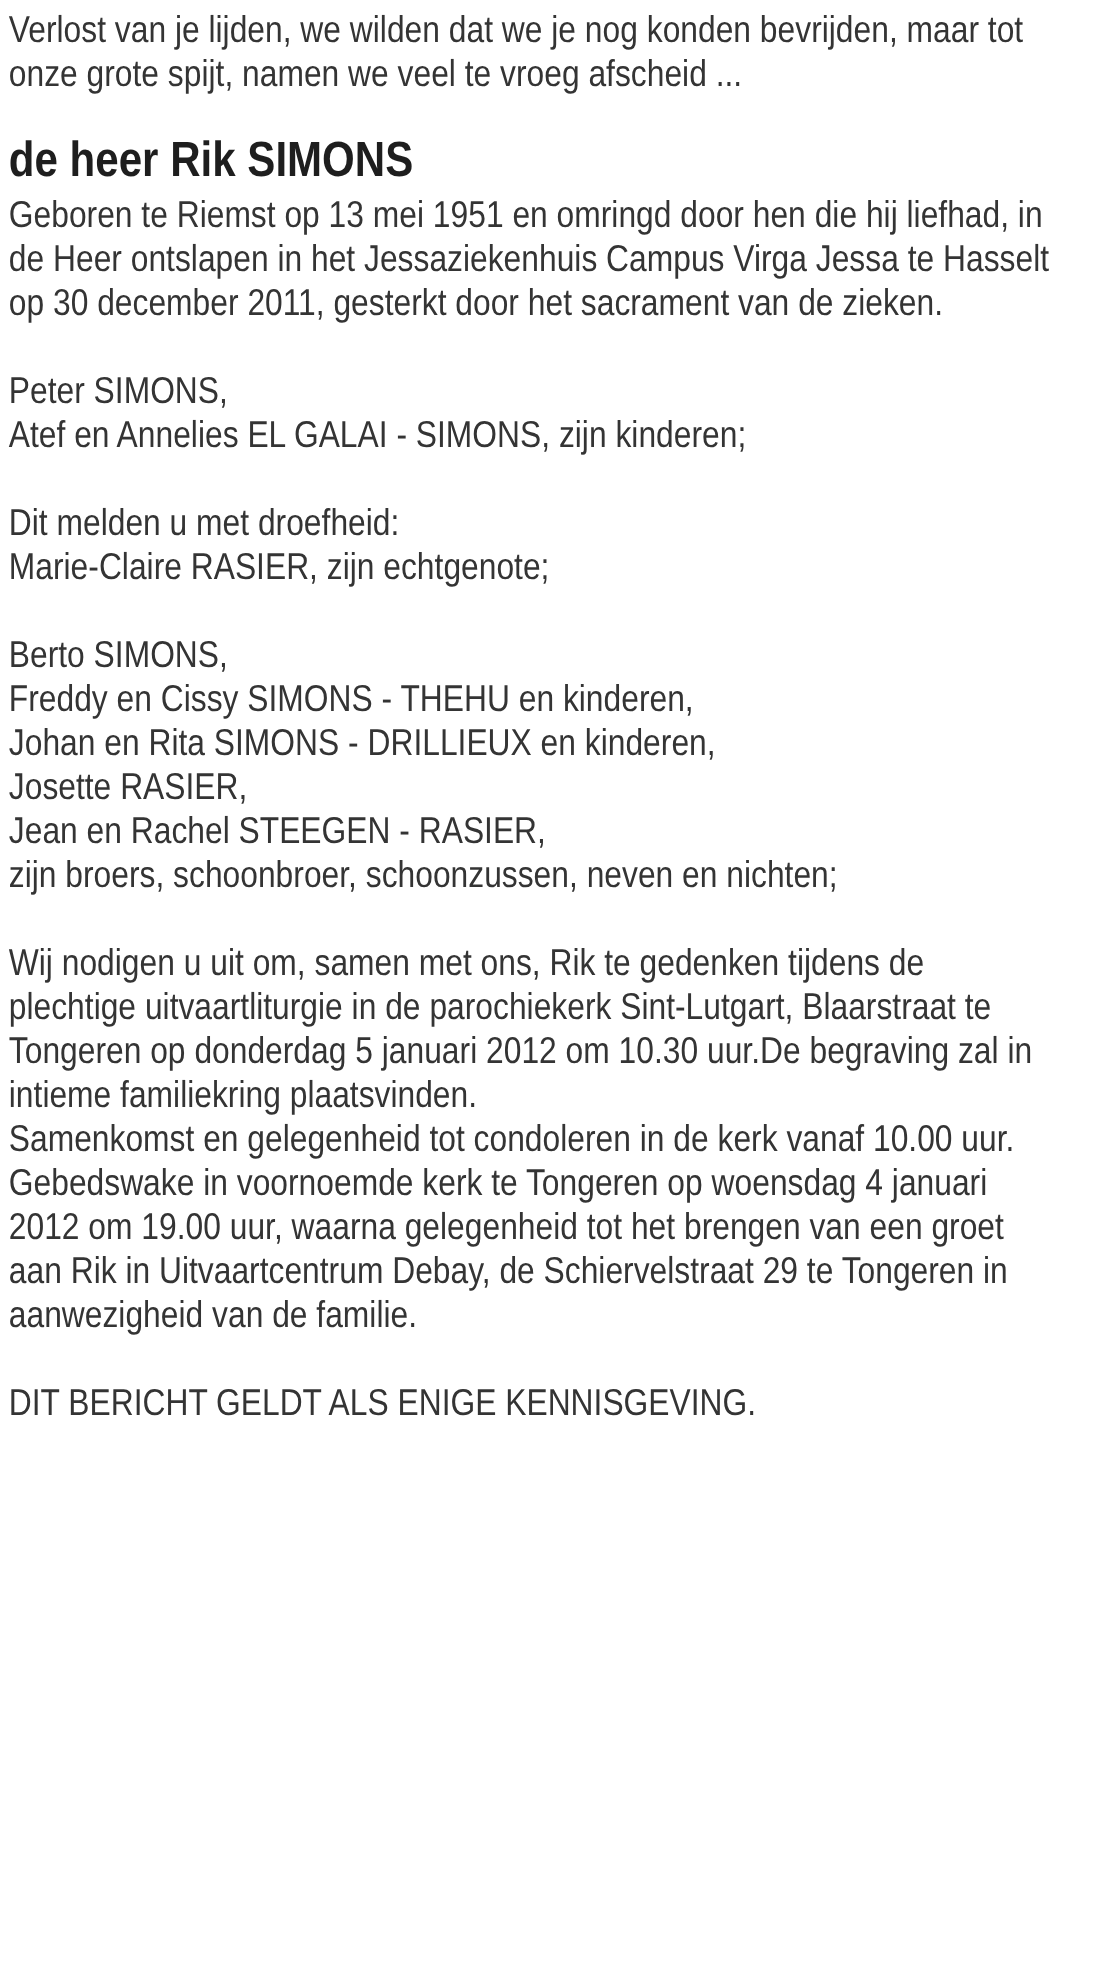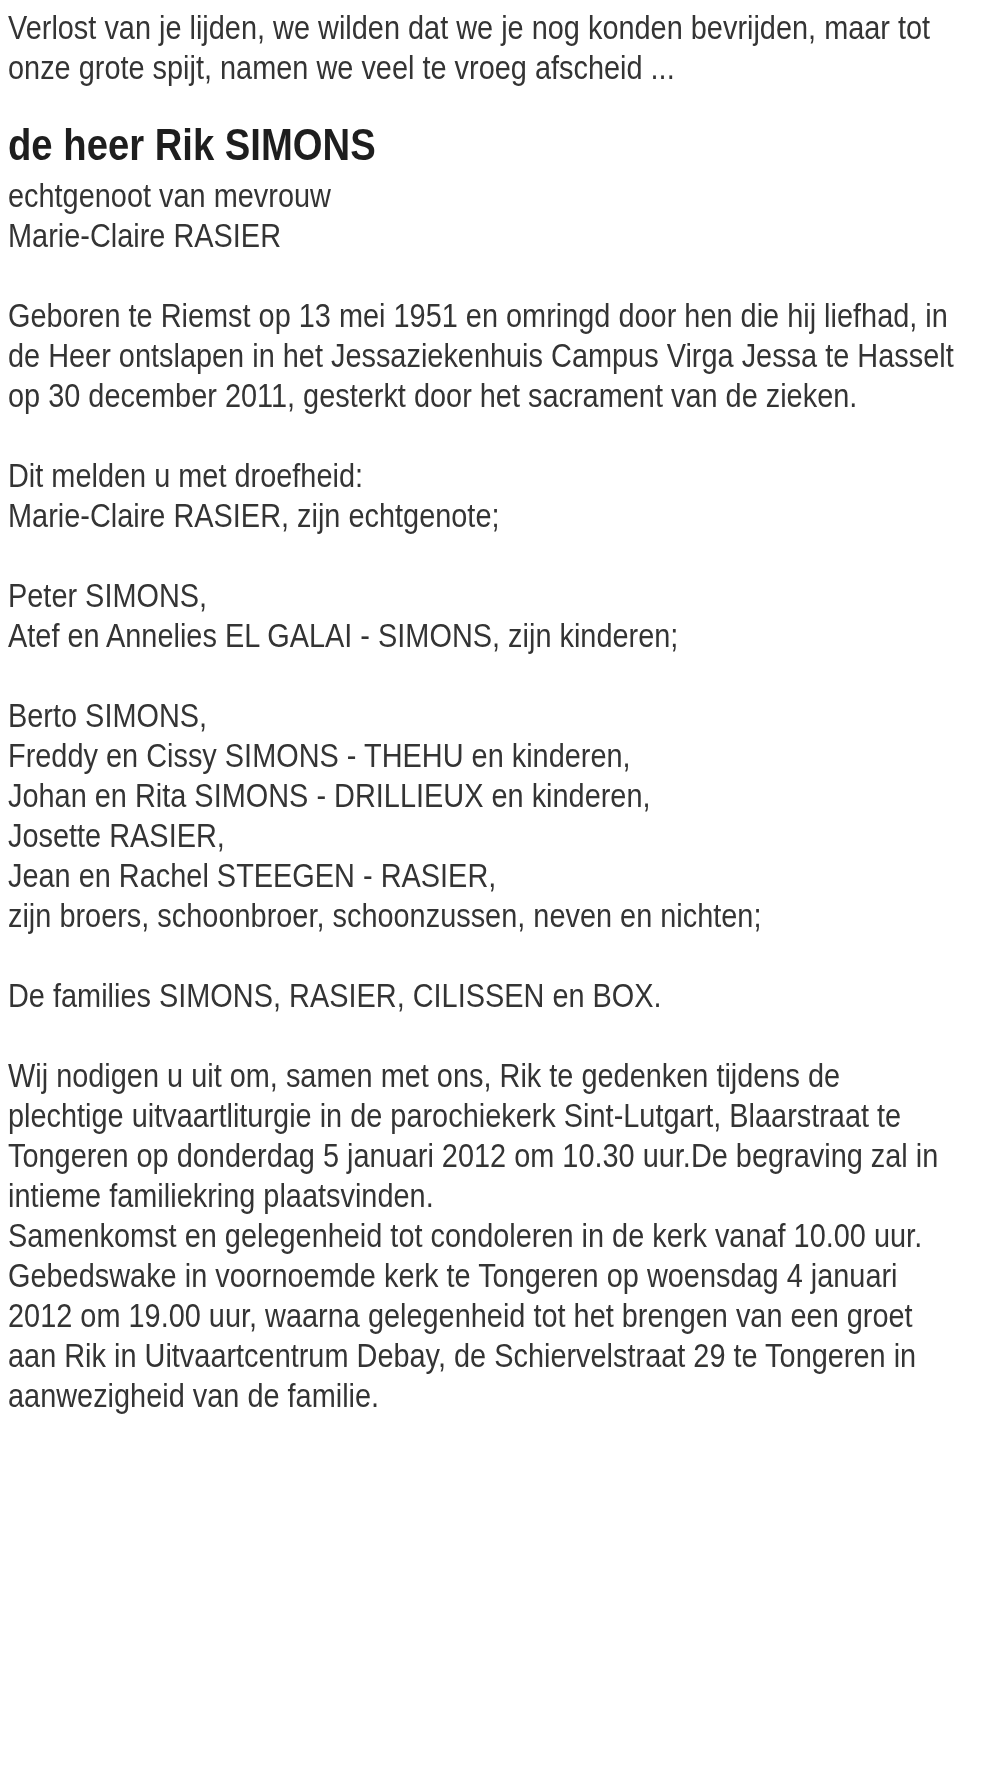--- a/index.html
+++ b/index.html
@@ -46,62 +46,58 @@
 <main class="notice">
 
   <p class="para">
     <span class="line">Verlost van je lijden, we wilden dat we je nog konden bevrijden, maar tot</span>
     <span class="line">onze grote spijt, namen we veel te vroeg afscheid ...</span>
   </p>
 
 
   <h1 class="title">de heer Rik SIMONS</h1>
 
-  <p class="para">
-    <span class="line">echtgenoot van mevrouw</span>
-    <span class="line">Marie-Claire RASIER</span>
-  </p>
 
 
   <p class="para">
     <span class="line">Geboren te Riemst op 13 mei 1951 en omringd door hen die hij liefhad, in</span>
     <span class="line">de Heer ontslapen in het Jessaziekenhuis Campus Virga Jessa te Hasselt</span>
     <span class="line">op 30 december 2011, gesterkt door het sacrament van de zieken.</span>
   </p>
 
   <p class="para">
-    <span class="line">Dit melden u met droefheid:</span>
-    <span class="line">Marie-Claire RASIER, zijn echtgenote;</span>
+    <span class="line">Peter SIMONS,</span>
+    <span class="line">Atef en Annelies EL GALAI - SIMONS, zijn kinderen;</span>
   </p>
 
   <p class="para">
-    <span class="line">Peter SIMONS,</span>
-    <span class="line">Atef en Annelies EL GALAI - SIMONS, zijn kinderen;</span>
+    <span class="line">Dit melden u met droefheid:</span>
+    <span class="line">Marie-Claire RASIER, zijn echtgenote;</span>
   </p>
 
   <p class="para">
     <span class="line">Berto SIMONS,</span>
     <span class="line">Freddy en Cissy SIMONS - THEHU en kinderen,</span>
     <span class="line">Johan en Rita SIMONS - DRILLIEUX en kinderen,</span>
     <span class="line">Josette RASIER,</span>
     <span class="line">Jean en Rachel STEEGEN - RASIER,</span>
     <span class="line">zijn broers, schoonbroer, schoonzussen, neven en nichten;</span>
   </p>
 
-  <p class="para">
-    <span class="line">De families SIMONS, RASIER, CILISSEN en BOX.</span>
-  </p>
 
   <p class="para">
     <span class="line">Wij nodigen u uit om, samen met ons, Rik te gedenken tijdens de</span>
     <span class="line">plechtige uitvaartliturgie in de parochiekerk Sint-Lutgart, Blaarstraat te</span>
     <span class="line">Tongeren op donderdag 5 januari 2012 om 10.30 uur.De begraving zal in</span>
     <span class="line">intieme familiekring plaatsvinden.</span>
     <span class="line">Samenkomst en gelegenheid tot condoleren in de kerk vanaf 10.00 uur.</span>
     <span class="line">Gebedswake in voornoemde kerk te Tongeren op woensdag 4 januari</span>
     <span class="line">2012 om 19.00 uur, waarna gelegenheid tot het brengen van een groet</span>
     <span class="line">aan Rik in Uitvaartcentrum Debay, de Schiervelstraat 29 te Tongeren in</span>
     <span class="line">aanwezigheid van de familie.</span>
   </p>
 
 
+  <p class="para">
+    <span class="line">DIT BERICHT GELDT ALS ENIGE KENNISGEVING.</span>
+  </p>
 
 </main>
 
 </body></html>

